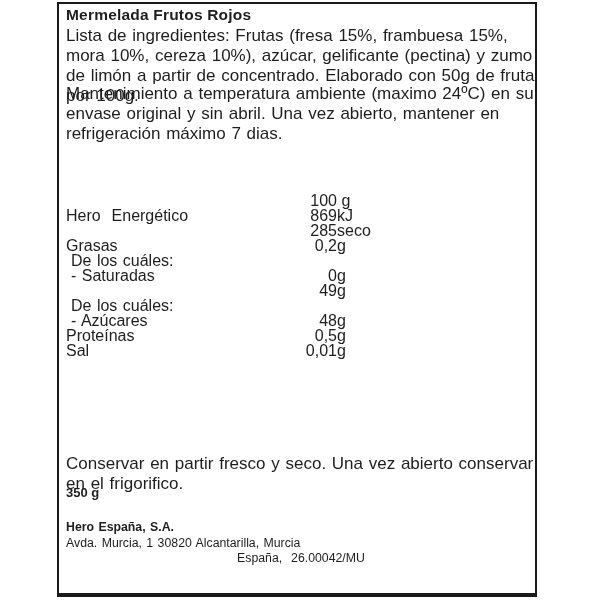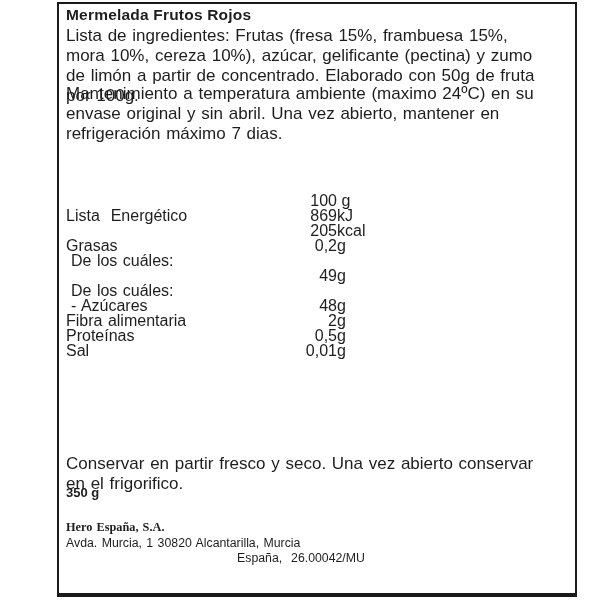--- a/index.html
+++ b/index.html
@@ -15,21 +15,21 @@
     position: relative;
     width: 600px;
     height: 600px;
     background: #ffffff;
     overflow: hidden;
   }
   .label-box {
     position: absolute;
     left: 57px;
     top: 2px;
-    width: 520px;
+    width: 480px;
     height: 595px;
     box-sizing: border-box;
     background: #ffffff;
     border: 2px solid #1a1a1a;
     border-bottom-width: 4px;
   }
   .label-box > * {
     position: absolute;
     left: 7px;
     width: 470px;
@@ -84,21 +84,20 @@
     top: 481px;
     font-size: 13px;
     font-weight: bold;
     white-space: pre;
   }
   .mfr-name {
     top: 516px;
     font-size: 12.3px;
     font-weight: bold;
     white-space: pre;
-    font-family: Liberation Serif, serif;
   }
   .mfr-addr1 { top: 532px; }
   .mfr-addr2 { top: 547px; text-align: center; }
   .addr {
     font-size: 12.3px;
     line-height: 15px;
     word-spacing: 1px;
     white-space: pre;
   }
 </style>
@@ -113,49 +112,49 @@
     <div class="para ingredients">Lista de ingredientes: Frutas (fresa 15%, frambuesa 15%, mora 10%, cereza 10%), azúcar, gelificante (pectina) y zumo de limón a partir de concentrado. Elaborado con 50g de fruta por 100g.</div>
 
     <div class="para storage">Mantenimiento a temperatura ambiente (maximo 24ºC) en su envase original y sin abril. Una vez abierto, mantener en refrigeración máximo 7 dias.</div>
 
     <div class="nutrition">
       <div class="nrow">
         <span class="nlabel"></span>
         <span class="nval"><span class="num">100</span><span class="unit"> g</span></span>
       </div>
       <div class="nrow">
-        <span class="nlabel">Lista  Energético</span>
+        <span class="nlabel">Hero  Energético</span>
         <span class="nval"><span class="num">869</span><span class="unit">kJ</span></span>
       </div>
       <div class="nrow">
         <span class="nlabel"></span>
-        <span class="nval"><span class="num">205</span><span class="unit">kcal</span></span>
+        <span class="nval"><span class="num">285</span><span class="unit">seco</span></span>
       </div>
       <div class="nrow">
         <span class="nlabel">Grasas</span>
         <span class="nval"><span class="num">0,2</span><span class="unit">g</span></span>
       </div>
       <div class="nrow indent">
         <span class="nlabel">De los cuáles:</span>
         <span class="nval"><span class="num"></span><span class="unit"></span></span>
+      </div>
+      <div class="nrow indent">
+        <span class="nlabel">- Saturadas</span>
+        <span class="nval"><span class="num">0</span><span class="unit">g</span></span>
       </div>
       <div class="nrow">
         <span class="nval"><span class="num">49</span><span class="unit">g</span></span>
       </div>
       <div class="nrow indent">
         <span class="nlabel">De los cuáles:</span>
         <span class="nval"><span class="num"></span><span class="unit"></span></span>
       </div>
       <div class="nrow indent">
         <span class="nlabel">- Azúcares</span>
         <span class="nval"><span class="num">48</span><span class="unit">g</span></span>
-      </div>
-      <div class="nrow">
-        <span class="nlabel">Fibra alimentaria</span>
-        <span class="nval"><span class="num">2</span><span class="unit">g</span></span>
       </div>
       <div class="nrow">
         <span class="nlabel">Proteínas</span>
         <span class="nval"><span class="num">0,5</span><span class="unit">g</span></span>
       </div>
       <div class="nrow">
         <span class="nlabel">Sal</span>
         <span class="nval"><span class="num">0,01</span><span class="unit">g</span></span>
       </div>
     </div>

